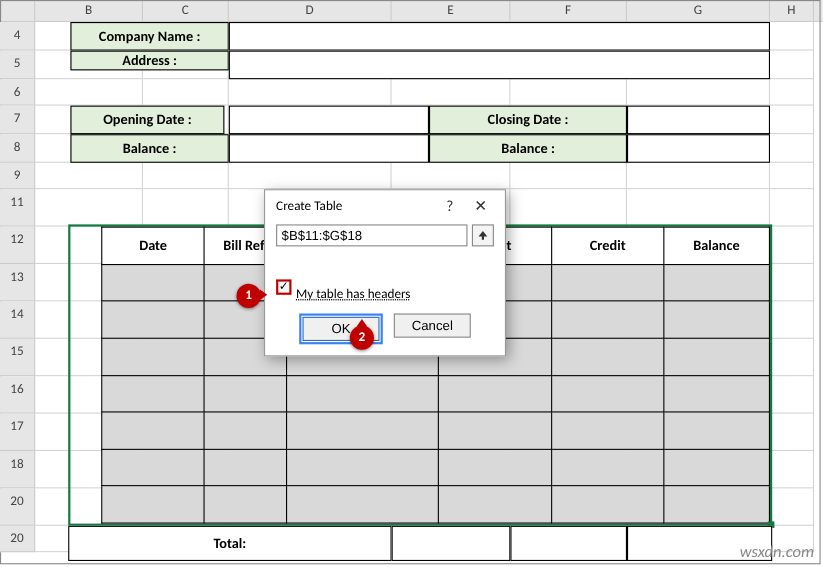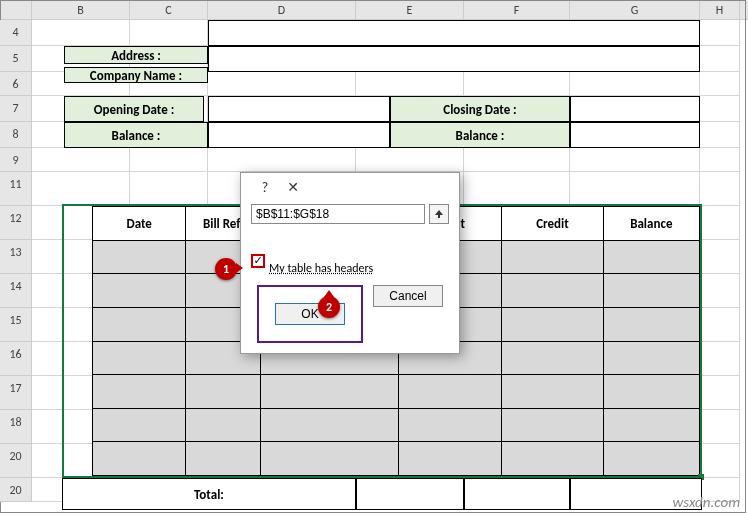--- a/index.html
+++ b/index.html
@@ -45,21 +45,21 @@
 .dialog .titlebar .btn { width: 28px; text-align:center; font-size:14px; color:#333; cursor:pointer; }
 .dialog .body { padding: 4px 10px 10px 10px; }
 .dialog .prompt { margin-bottom:4px; }
 .dialog .range-row { display:flex; gap:4px; margin-bottom:22px; }
 .dialog .range-input { flex:1; border:1px solid #888; padding:2px 4px; font-size:12px; }
 .dialog .range-btn { width:20px; border:1px solid #888; background:#f4f4f4; display:flex; align-items:center; justify-content:center; }
 .dialog .check-row { display:flex; align-items:center; gap:4px; margin-bottom:10px; }
 .dialog .check-row .cb { width:14px; height:14px; border:2px solid #c00000; display:flex; align-items:center; justify-content:center; font-size:11px; line-height:1; background:#fff; }
 .dialog .btns { display:flex; gap:10px; justify-content:center; }
 .dialog .btns button { width:70px; height:22px; font-size:12px; border:1px solid #888; background:#f0f0f0; cursor:pointer; }
-.dialog .btns .ok-wrap { border:2px solid #4c1d95; padding:16px; }
+.dialog .btns .ok-wrap { border:2px solid #3b82f6; padding:1px; }
 .dialog .btns .ok-wrap button { border:1px solid #2a6fbb; }
 
 
 .marker { position:absolute; width:22px; height:22px; border-radius:50%; background:#c00000; color:#fff; font-size:12px; font-weight:bold; display:flex; align-items:center; justify-content:center; box-shadow:0 1px 3px rgba(0,0,0,0.5); }
 .marker::before { content:""; position:absolute; top:-6px; left:6px; width:0; height:0; border-left:5px solid transparent; border-right:5px solid transparent; border-bottom:7px solid #c00000; }
 .marker.right-tail::before { top:5px; left:auto; right:-6px; border:5px solid transparent; border-left:7px solid #c00000; border-right:0; }
 
 .watermark { position:absolute; right:8px; bottom:4px; font-size:15px; color:#888; font-style:italic; }
 .big-border { position:absolute; left:0; top:0; width:746px; height:513px; border:1px solid #888; pointer-events:none; }
 
@@ -237,21 +237,21 @@
       <div class="cell wB"></div>
       <div class="cell wC"></div>
       <div class="cell wD"></div>
       <div class="cell wE"></div>
       <div class="cell wF"></div>
       <div class="cell wG"></div>
       <div class="cell wH"></div>
     </div>
 </div>
 
-<div class="box green" style="left:64px; top:20px; width:144px; height:16px;margin-top:47px;">Company Name :</div>
+<div class="box green" style="left:64px; top:20px; width:144px; height:26px;">Company Name :</div>
 <div class="box" style="left:208px; top:20px; width:492px; height:26px;"></div>
 <div class="box green" style="left:64px; top:46px; width:144px; height:18px;">Address :</div>
 <div class="box" style="left:208px; top:46px; width:492px; height:26px;"></div>
 
 <div class="box green" style="left:64px; top:96px; width:140px; height:26px;">Opening Date :</div>
 <div class="box" style="left:208px; top:96px; width:182px; height:26px;"></div>
 <div class="box green" style="left:390px; top:96px; width:180px; height:26px;">Closing Date :</div>
 <div class="box" style="left:570px; top:96px; width:130px; height:26px;"></div>
 
 <div class="box green" style="left:64px; top:122px; width:144px; height:26px;">Balance :</div>
@@ -331,20 +331,21 @@
   <div class="sel-handle"></div>
 </div>
 
 <div class="box" style="left:62px; top:478px; width:294px; height:32px; font-weight:bold;">Total:</div>
 <div class="box" style="left:356px; top:478px; width:108px; height:32px;"></div>
 <div class="box" style="left:464px; top:478px; width:106px; height:32px;"></div>
 <div class="box" style="left:570px; top:478px; width:132px; height:32px;"></div>
 
 <div class="dialog">
   <div class="titlebar">
+    <span class="title">Create Table</span>
     <span class="btn">?</span>
     <span class="btn">✕</span>
   </div>
   <div class="body">
     <div class="range-row">
       <input class="range-input" value="$B$11:$G$18" style="">
       <div class="range-btn">
         <svg class="up-arrow" viewBox="0 0 10 10">
             <path d="M5 1 L9 6 L6 6 L6 9 L4 9 L4 6 L1 6 Z" fill="#333"></path>
           </svg>

